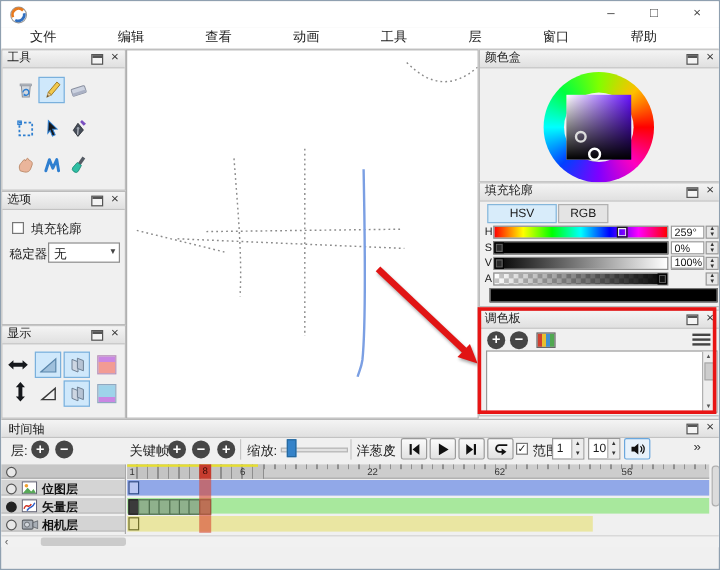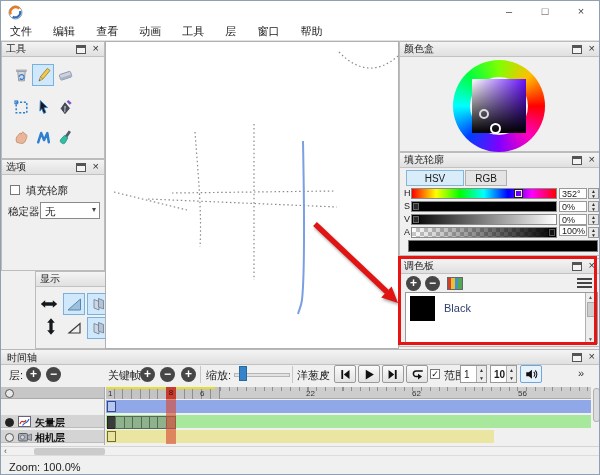--- a/index.html
+++ b/index.html
@@ -2,21 +2,21 @@
 <html><head>
 <meta charset="utf-8">
 <style>
   html,body{margin:0;padding:0;background:#d8d8d8;font-family:"Liberation Sans",sans-serif;}
   .win{position:relative;width:600px;height:475px;background:#f0f0f0;border:1px solid #8fa0b0;box-sizing:border-box;overflow:hidden;font-size:11px;color:#1a1a1a;}
   .a{position:absolute;box-sizing:border-box;}
   .titlebar{left:0;top:0;width:600px;height:22px;background:#ffffff;}
   .title-text{left:28px;top:5px;font-size:11px;color:#111;white-space:nowrap;}
   .wbtn{top:0;width:32px;height:22px;text-align:center;line-height:21px;font-size:11px;color:#444;}
   .menubar{left:0;top:22px;width:600px;height:18px;background:#ffffff;border-bottom:1px solid #e2e2e2;}
-  .mitem{display:inline-block;padding:0 9px;line-height:17px;font-size:11px;color:#222;}
+  .mitem{display:inline-block;padding:0 24px;line-height:17px;font-size:11px;color:#222;}
   .panel{background:#f0f0f0;border:1px solid #bcbcbc;}
   .phdr{height:14px;background:linear-gradient(#f4f4f4,#e0e0e0);border-bottom:1px solid #c2c2c2;font-size:10px;line-height:13px;padding-left:4px;color:#222;position:relative;}
   .pfloat{position:absolute;top:3px;width:8px;height:7px;border:1px solid #555;background:linear-gradient(#555 0 2px,#f4f4f4 2px);}
   .pclose{position:absolute;top:0px;font-size:11px;line-height:13px;color:#333;}
   .tool-tile{width:22px;height:22px;display:flex;align-items:center;justify-content:center;}
   .tool-sel{background:#cfe8fb;border:1px solid #7ab0dc;}
   .disp-btn{width:22px;height:22px;display:flex;align-items:center;justify-content:center;}
   .canvas{left:104px;top:40px;width:294px;height:308px;background:#ffffff;border:1px solid #b0b0b0;}
   .tab{height:16px;font-size:10px;text-align:center;line-height:15px;border:1px solid #b0b0b0;background:#e4e4e4;}
   .tab-active{background:#d8ecfa;border-color:#84b6da;}
@@ -165,21 +165,21 @@
     </div>
     <div class="a cb" style="left:8px;top:25px;"></div>
     <span class="a lbl" style="left:24px;top:24px;font-size:10.5px;">填充轮廓</span>
     <span class="a lbl" style="left:6px;top:45px;font-size:10.5px;">稳定器</span>
     <div class="a" style="left:38px;top:42px;width:60px;height:17px;background:#fff;border:1px solid #8a8a8a;">
       <span class="a" style="left:4px;top:2px;font-size:10.5px;">无</span>
       <span class="a" style="right:3px;top:2px;font-size:8px;color:#444;">▾</span>
     </div>
   </div>
 
-  <div class="a panel" style="left:0;top:270px;width:104px;height:78px;margin-left:34px;">
+  <div class="a panel" style="left:0;top:270px;width:104px;height:78px;">
     <div class="phdr">
       <span>显示</span>
       <div class="pfloat" style="right:18px;"></div>
       <span class="pclose" style="right:5px;">×</span>
     </div>
 
     <div class="a" style="left:4px;top:26px;width:18px;height:12px;">
       <svg width="18" height="12" viewBox="0 0 16 11">
           <polygon points="0.5,5.5 4.5,2 4.5,4 11.5,4 11.5,2 15.5,5.5 11.5,9 11.5,7 4.5,7 4.5,9" fill="#16181c"></polygon>
         </svg>
@@ -257,66 +257,62 @@
       <div class="pfloat" style="right:18px;"></div>
       <span class="pclose" style="right:5px;">×</span>
     </div>
     <div class="a tab tab-active" style="left:6px;top:17px;width:58px;">HSV</div>
     <div class="a tab" style="left:65px;top:17px;width:42px;">RGB</div>
 
     <span class="a srow-label" style="left:4px;top:35px;">H</span>
     <div class="a sbar" style="left:11px;top:35px;width:146px;background:linear-gradient(to right,#f00,#ff0,#0f0,#0ff,#00f,#f0f,#f00);">
       <div class="a" style="left:102px;top:0;width:9px;height:9px;border:1.5px solid #1a1a1a;box-shadow:inset 0 0 0 1px #eee;"></div>
     </div>
-    <div class="a sval" style="left:159px;top:35px;width:28px;">352°</div>
+    <div class="a sval" style="left:159px;top:35px;width:28px;">259°</div>
     <div class="a spin2" style="left:188px;top:35px;"><span>▲</span><br><span>▼</span></div>
 
     <span class="a srow-label" style="left:4px;top:48px;">S</span>
     <div class="a sbar" style="left:11px;top:48px;width:146px;background:#000;">
       <div class="a" style="left:0;top:0;width:8px;height:9px;border:1px solid #000;background:#2a2a2a;box-shadow:inset 0 0 0 1px #666;"></div>
     </div>
     <div class="a sval" style="left:159px;top:48px;width:28px;">0%</div>
     <div class="a spin2" style="left:188px;top:48px;"><span>▲</span><br><span>▼</span></div>
 
     <span class="a srow-label" style="left:4px;top:61px;">V</span>
     <div class="a sbar" style="left:11px;top:61px;width:146px;background:linear-gradient(to right,#000,#fff);">
       <div class="a" style="left:0;top:0;width:8px;height:9px;border:1px solid #000;background:#2a2a2a;box-shadow:inset 0 0 0 1px #666;"></div>
     </div>
     <div class="a sval" style="left:159px;top:61px;width:28px;">0%</div>
     <div class="a spin2" style="left:188px;top:61px;"><span>▲</span><br><span>▼</span></div>
 
     <span class="a srow-label" style="left:4px;top:74px;">A</span>
     <div class="a sbar" style="left:11px;top:74px;width:146px;background:linear-gradient(to right,rgba(0,0,0,0),#000), conic-gradient(#c8c8c8 25%,#fff 0 50%,#c8c8c8 0 75%,#fff 0) 0 0/8px 8px;">
       <div class="a" style="right:0;top:0;width:8px;height:9px;border:1px solid #000;background:#111;box-shadow:inset 0 0 0 1px #555;"></div>
     </div>
-    <div class="a sval" style="left:159px;top:72px;width:28px;">100%</div>
+    <div class="a sval" style="left:159px;top:60px;width:28px;">100%</div>
     <div class="a spin2" style="left:188px;top:74px;"><span>▲</span><br><span>▼</span></div>
 
     <div class="a" style="left:8px;top:87px;width:190px;height:12px;background:#000;border:1px solid #777;"></div>
   </div>
 
   <div class="a panel" style="left:398px;top:257px;width:202px;height:89px;">
     <div class="phdr">
       <span>调色板</span>
       <div class="pfloat" style="right:18px;"></div>
       <span class="pclose" style="right:5px;">×</span>
     </div>
     <div class="a circle-btn" style="left:6px;top:17px;">+</div>
     <div class="a circle-btn" style="left:25px;top:17px;">−</div>
     <div class="a" style="left:47px;top:18px;width:16px;height:13px;border:1px solid #666;background:linear-gradient(90deg,#d04030 0 25%,#e8c030 0 50%,#4090d0 0 75%,#50a850 0);"></div>
     <div class="a" style="left:177px;top:18px;width:15px;height:13px;">
       <div style="height:2px;background:#444;margin:1px 0 2px;"></div>
       <div style="height:2px;background:#444;margin:0 0 2px;"></div>
       <div style="height:2px;background:#444;"></div>
     </div>
     <div class="a" style="left:5px;top:33px;width:193px;height:52px;background:#fff;border:1px solid #999;">
-      <div class="a" style="left:0;top:0;width:180px;height:30px;">
-        <div class="a" style="left:4px;top:3px;width:25px;height:25px;background:#000;"></div>
-        <span class="a" style="left:38px;top:9px;font-size:11px;color:#2f3e6e;">Black</span>
-      </div>
       <div class="a" style="right:0;top:0;width:12px;height:50px;background:#ededed;border-left:1px solid #b0b0b0;">
         <div class="a" style="left:2px;top:1px;font-size:5px;color:#555;">▲</div>
         <div class="a" style="left:1px;top:9px;width:9px;height:15px;background:#cdcdcd;border:1px solid #aaa;"></div>
         <div class="a" style="left:2px;bottom:1px;font-size:5px;color:#555;">▼</div>
       </div>
     </div>
   </div>
 
   <div class="a" style="left:397px;top:255px;width:199px;height:89px;border:3px solid #e81414;z-index:50;pointer-events:none;"></div>
 
@@ -364,34 +360,43 @@
         <path d="M14,4.5 H6.5 a3.2,3.2 0 0 0 0,6.4 H9" fill="none" stroke="#111" stroke-width="1.7"></path>
         <polygon points="8.6,7.6 13.2,10.9 8.6,14.2" fill="#111"></polygon>
       </svg>
     </div>
     <div class="a cb" style="left:429px;top:19px;">✓</div>
     <span class="a lbl" style="left:443px;top:18px;">范围</span>
     <div class="a spinbox" style="left:459px;top:15px;width:27px;">
       <span class="v">1</span>
       <div class="spincol"><span>▲</span><br><span>▼</span></div>
     </div>
-    <div class="a spinbox" style="left:489px;top:15px;width:27px;font-weight:bold;">
+    <div class="a spinbox" style="left:489px;top:15px;width:27px;">
       <span class="v">10</span>
       <div class="spincol"><span>▲</span><br><span>▼</span></div>
     </div>
     <div class="a tbtn" style="left:519px;top:15px;border:1px solid #6aa7dd;background:#e8f2fb;">
       <svg width="15" height="14" viewBox="0 0 16 16">
         <polygon points="2,6 5,6 8.5,3 8.5,13.5 5,10.5 2,10.5" fill="#111"></polygon>
         <path d="M10.5,5.5 a3.6,3.6 0 0 1 0,5.6 M12.3,4 a6,6 0 0 1 0,8.6" stroke="#111" fill="none" stroke-width="1.2"></path>
       </svg>
     </div>
     <span class="a" style="left:577px;top:17px;font-size:11px;color:#333;">»</span>
 
     <div class="a" style="left:0;top:37px;width:103px;height:12px;background:#c6c6c6;border-bottom:1px solid #aaa;">
       <div class="ldot" style="top:2px;"></div>
+    </div>
+    <div class="a lrow" style="left:0;top:50px;width:103px;">
+      <div class="ldot"></div>
+      <svg class="a" style="left:17px;top:1px;" width="13" height="11" viewBox="0 0 13 11">
+        <rect x="0.5" y="0.5" width="12" height="10" fill="#fff" stroke="#667"></rect>
+        <circle cx="4" cy="3.8" r="1.5" fill="#f0a030"></circle>
+        <polygon points="1,10 5,5.5 8,8.5 10,6.5 12,10" fill="#58a858"></polygon>
+      </svg>
+      <span class="lname">位图层</span>
     </div>
     <div class="a lrow" style="left:0;top:80px;width:103px;">
       <div class="ldot"></div>
       <svg class="a" style="left:17px;top:1px;" width="14" height="12" viewBox="0 0 14 12">
         <rect x="0.5" y="2.5" width="9" height="7.5" rx="1.2" fill="#a8aeb6" stroke="#5c6066"></rect>
         <polygon points="9.5,4.5 13.5,3 13.5,9.5 9.5,8" fill="#a8aeb6" stroke="#5c6066" stroke-width=".7"></polygon>
         <circle cx="4.5" cy="6.2" r="2.1" fill="#d2d6dc" stroke="#5c6066" stroke-width=".7"></circle>
       </svg>
       <span class="lname">相机层</span>
     </div>
@@ -440,17 +445,14 @@
     <div class="a" style="left:591px;top:37px;width:9px;height:58px;background:#f0f0f0;">
       <div class="a" style="left:1px;top:1px;width:7px;height:34px;background:#dcdcdc;border:1px solid #b0b0b0;border-radius:3px;"></div>
     </div>
 
     <div class="a" style="left:0;top:96px;width:600px;height:10px;background:#f1f1f1;border-top:1px solid #d4d4d4;">
       <span class="a" style="left:3px;top:-1px;font-size:9px;color:#555;">‹</span>
       <div class="a" style="left:33px;top:1px;width:71px;height:7px;background:#cbcbcb;border-radius:2px;"></div>
     </div>
   </div>
 
-  <div class="a" style="left:0;top:454px;width:600px;height:21px;background:#f0f0f0;border-top:1px solid #dcdcdc;">
-    <span class="a" style="left:8px;top:5px;font-size:11px;color:#222;">Zoom: 100.0%</span>
-  </div>
 
 </div>
 
 </body></html>

